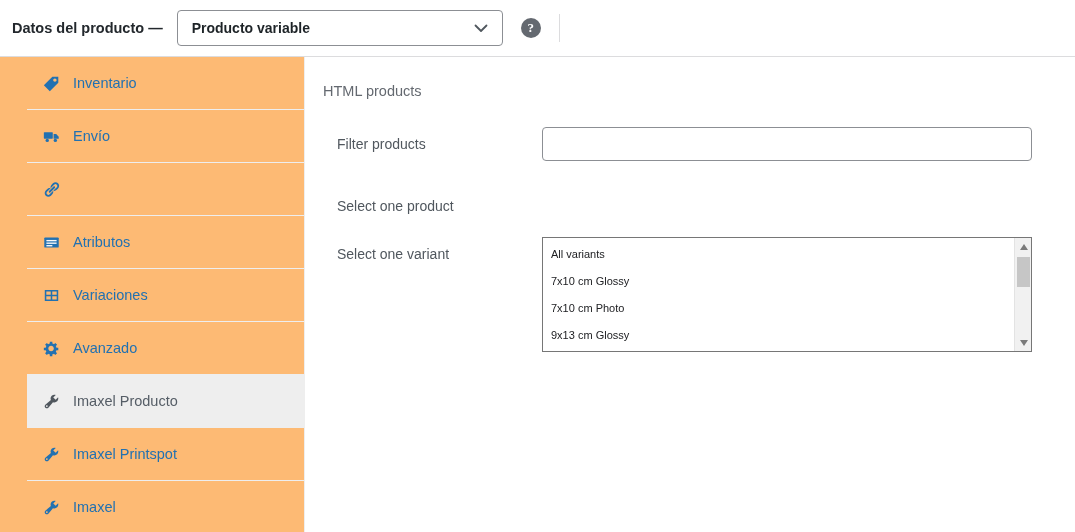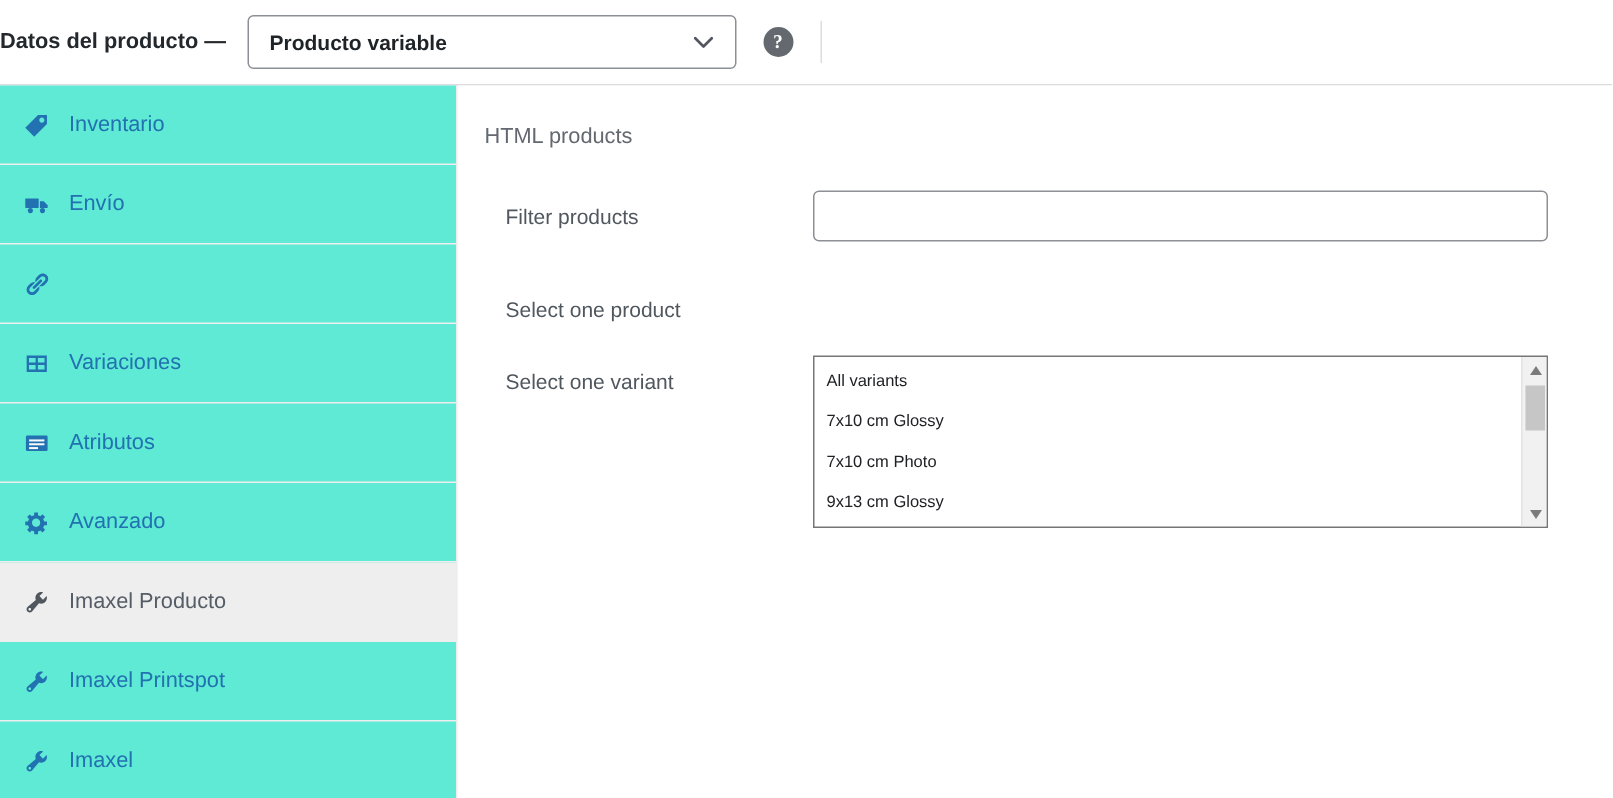--- a/index.html
+++ b/index.html
@@ -9,20 +9,21 @@
     background: #fff;
     color: #1d2327;
     font-size: 14px;
   }
 
   
   .panel-header {
     height: 57px;
     display: flex;
     align-items: center;
+    padding-left: 12px;
     border-bottom: 1px solid #dcdcde;
     background: #fff;
   }
   .panel-title {
     font-weight: bold;
     font-size: 14.5px;
     color: #23282d;
     margin-right: 14px;
     white-space: nowrap;
   }
@@ -64,23 +65,24 @@
     background: #dcdcde;
     margin-left: 18px;
   }
 
   
   .panel-body { display: flex; height: 475px; }
 
   
   .tabs {
     width: 305px;
-    background: #5eead4;
+    background: #fdba74;
     border-right: 1px solid #eee;
     flex: 0 0 auto;
+    padding-left: 27px;
   }
   .tab {
     height: 53px;
     display: flex;
     align-items: center;
     padding-left: 14px;
     border-bottom: 1px solid #eee;
     color: #2271b1;
     cursor: pointer;
     font-size: 14.5px;
@@ -254,36 +256,36 @@
       <span class="icon">
         <svg viewBox="0 0 20 20">
             <path d="M17.74 2.76c1.68 1.69 1.68 4.41 0 6.1l-1.53 1.52c-1.12 1.12-2.7 1.47-4.14 1.09l2.62-2.61.76-.77.76-.76c.84-.84.84-2.2 0-3.04-.84-.85-2.2-.85-3.04 0l-.77.76-3.38 3.38c-.37-1.44-.02-3.02 1.1-4.14l1.52-1.53c1.69-1.68 4.42-1.68 6.1 0zM8.59 13.43l5.34-5.34c.42-.42.42-1.1 0-1.52-.44-.43-1.13-.39-1.53 0l-5.33 5.34c-.42.42-.42 1.1 0 1.52.44.43 1.13.39 1.52 0zm-.76 2.29l4.14-4.15c.38 1.44.03 3.02-1.09 4.14l-1.52 1.53c-1.69 1.68-4.41 1.68-6.1 0-1.68-1.68-1.68-4.42 0-6.1l1.53-1.52c1.12-1.12 2.7-1.47 4.14-1.1l-4.14 4.15c-.85.84-.85 2.2 0 3.05.84.84 2.2.84 3.04 0z"></path>
           </svg>
       </span>
     </div>
 
     <div class="tab">
       <span class="icon">
         <svg viewBox="0 0 20 20">
-            <path d="M3 4.5h14v11H3z M10 4.5v11 M3 10h14" fill="none" stroke="currentColor" stroke-width="1.8"></path>
-          </svg>
-      </span>
-      <span>Variaciones</span>
-    </div>
-
-    <div class="tab">
-      <span class="icon">
-        <svg viewBox="0 0 20 20">
           <rect x="1.5" y="4" width="17" height="12" rx="1"></rect>
           <rect x="4" y="7" width="12" height="1.6" fill="#fafafa"></rect>
           <rect x="4" y="10" width="12" height="1.6" fill="#fafafa"></rect>
           <rect x="4" y="13" width="7" height="1.6" fill="#fafafa"></rect>
         </svg>
       </span>
       <span>Atributos</span>
+    </div>
+
+    <div class="tab">
+      <span class="icon">
+        <svg viewBox="0 0 20 20">
+            <path d="M3 4.5h14v11H3z M10 4.5v11 M3 10h14" fill="none" stroke="currentColor" stroke-width="1.8"></path>
+          </svg>
+      </span>
+      <span>Variaciones</span>
     </div>
 
     <div class="tab">
       <span class="icon">
         <svg viewBox="0 0 20 20">
             <path fill-rule="evenodd" d="M18 12h-2.18c-.17.7-.44 1.35-.81 1.93l1.54 1.54-2.1 2.1-1.54-1.54c-.58.36-1.23.63-1.91.79V19H8v-2.18c-.68-.16-1.33-.43-1.91-.79l-1.54 1.54-2.12-2.12 1.54-1.54c-.36-.58-.63-1.23-.79-1.91H1V9h2.18c.16-.68.43-1.33.79-1.91L2.43 5.55l2.1-2.1 1.54 1.54c.58-.37 1.24-.64 1.93-.81V2h3v2.18c.68.16 1.33.43 1.91.79l1.54-1.54 2.12 2.12-1.54 1.54c.36.58.63 1.23.79 1.91H18zM9.5 13.25c1.795 0 3.25-1.455 3.25-3.25S11.295 6.75 9.5 6.75 6.25 8.205 6.25 10s1.455 3.25 3.25 3.25z"></path>
           </svg>
       </span>
       <span>Avanzado</span>
     </div>

